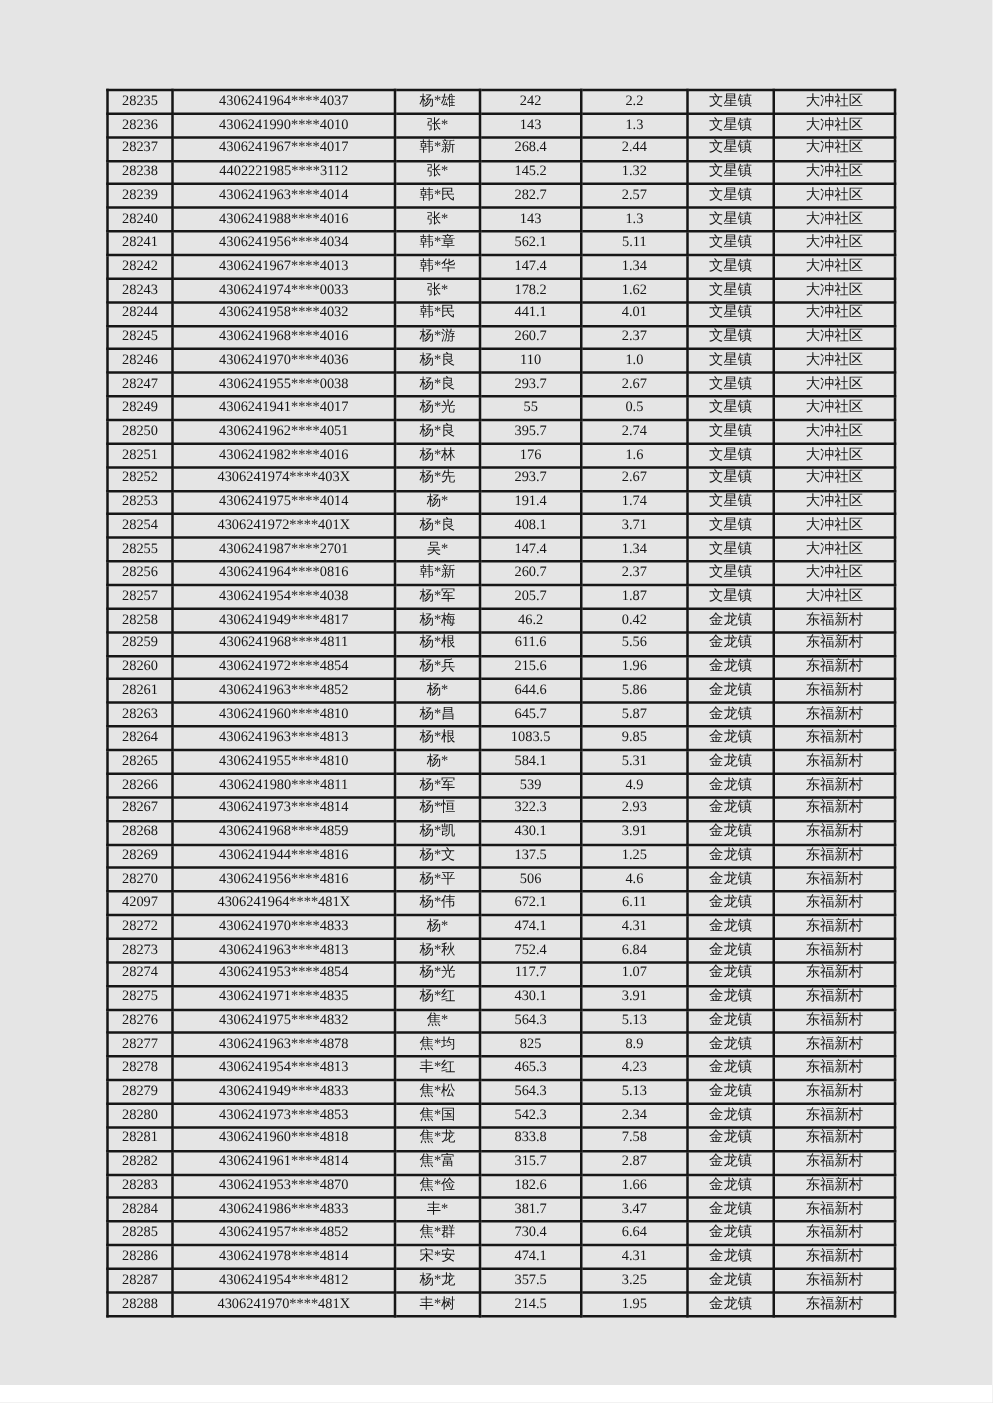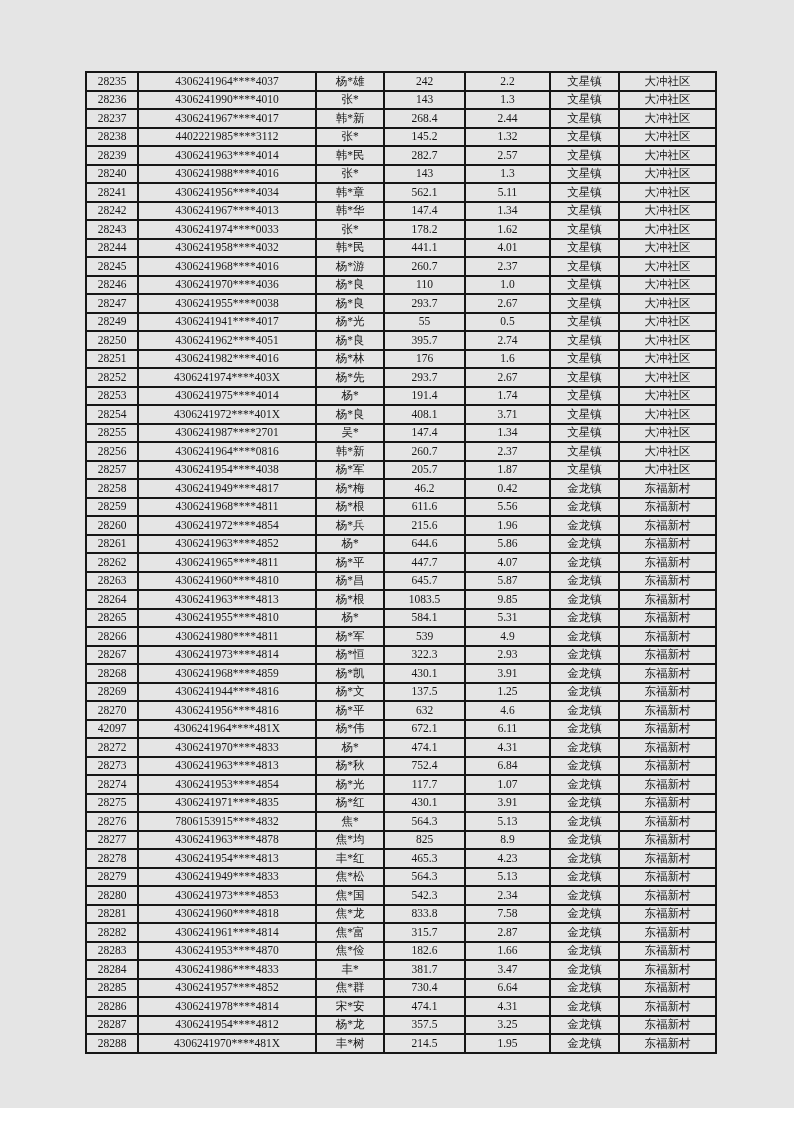--- a/index.html
+++ b/index.html
@@ -279,29 +279,20 @@
         <tr>
           <td>28261</td>
           <td>4306241963****4852</td>
           <td>杨*</td>
           <td>644.6</td>
           <td>5.86</td>
           <td>金龙镇</td>
           <td>东福新村</td>
         </tr>
         <tr>
-          <td>28262</td>
-          <td>4306241965****4811</td>
-          <td>杨*平</td>
-          <td>447.7</td>
-          <td>4.07</td>
-          <td>金龙镇</td>
-          <td>东福新村</td>
-        </tr>
-        <tr>
           <td>28263</td>
           <td>4306241960****4810</td>
           <td>杨*昌</td>
           <td>645.7</td>
           <td>5.87</td>
           <td>金龙镇</td>
           <td>东福新村</td>
         </tr>
         <tr>
           <td>28264</td>
@@ -354,21 +345,21 @@
           <td>杨*文</td>
           <td>137.5</td>
           <td>1.25</td>
           <td>金龙镇</td>
           <td>东福新村</td>
         </tr>
         <tr>
           <td>28270</td>
           <td>4306241956****4816</td>
           <td>杨*平</td>
-          <td>632</td>
+          <td>506</td>
           <td>4.6</td>
           <td>金龙镇</td>
           <td>东福新村</td>
         </tr>
         <tr>
           <td>42097</td>
           <td>4306241964****481X</td>
           <td>杨*伟</td>
           <td>672.1</td>
           <td>6.11</td>
@@ -406,21 +397,21 @@
           <td>28275</td>
           <td>4306241971****4835</td>
           <td>杨*红</td>
           <td>430.1</td>
           <td>3.91</td>
           <td>金龙镇</td>
           <td>东福新村</td>
         </tr>
         <tr>
           <td>28276</td>
-          <td>7806153915****4832</td>
+          <td>4306241975****4832</td>
           <td>焦*</td>
           <td>564.3</td>
           <td>5.13</td>
           <td>金龙镇</td>
           <td>东福新村</td>
         </tr>
         <tr>
           <td>28277</td>
           <td>4306241963****4878</td>
           <td>焦*均</td>

